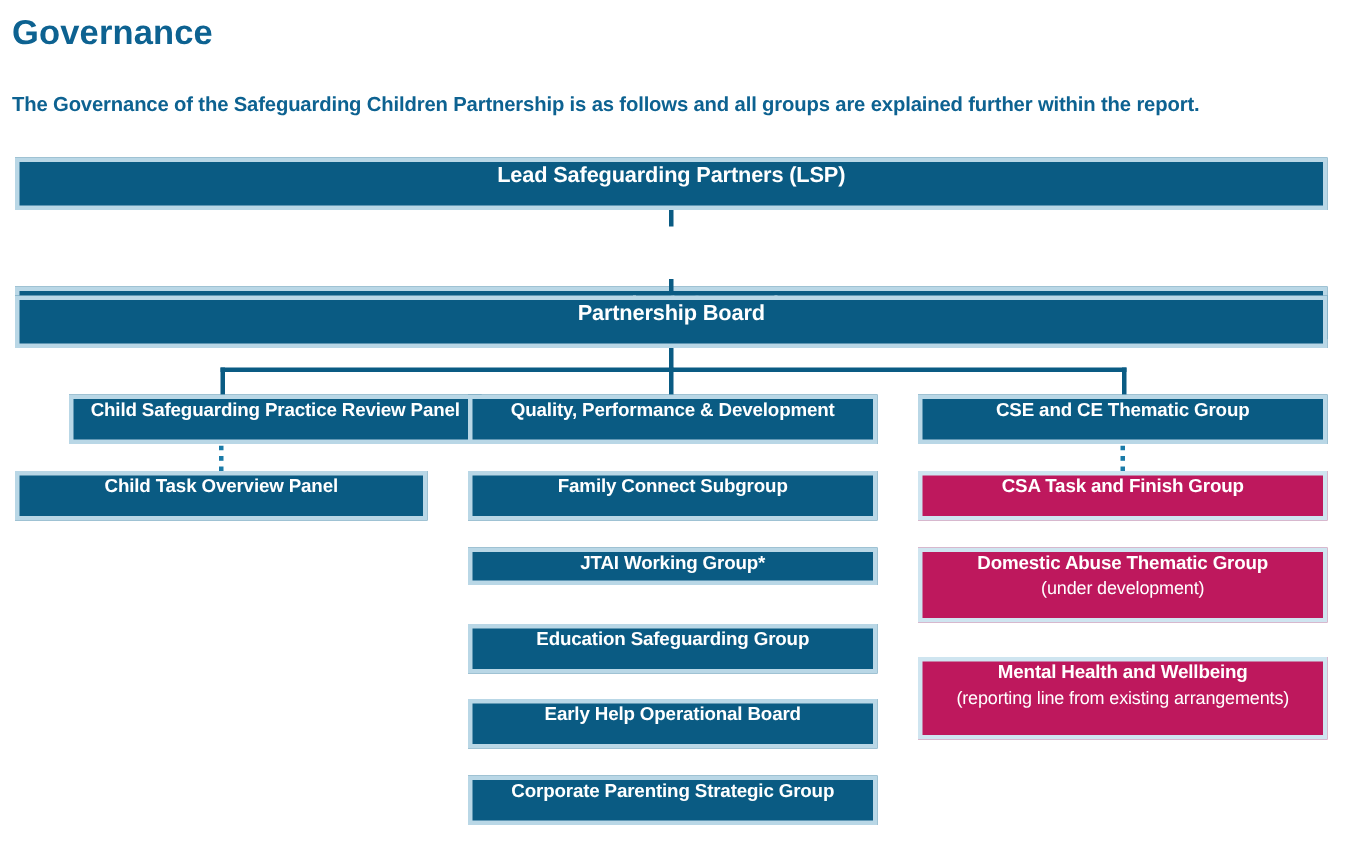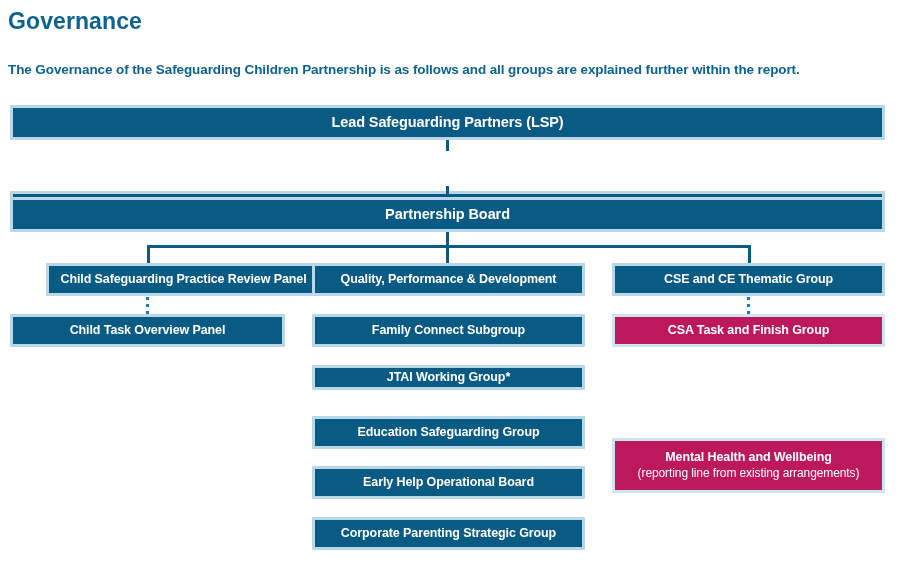--- a/index.html
+++ b/index.html
@@ -48,21 +48,20 @@
   
   .node {
     position: absolute;
     box-sizing: border-box;
     border: 3px solid #b9d7e6;
     background: #0a5b83;
     color: #ffffff;
     display: flex;
     flex-direction: column;
     align-items: center;
-    justify-content: center;
     text-align: center;
     font-size: 12.5px;
     font-weight: bold;
     line-height: 1.25;
     letter-spacing: -0.1px;
   }
   .node.light {
     background: #be185d;
     border-color: #cfe5f0;
   }
@@ -164,19 +163,23 @@
   <div class="node" style="left:612px; top:263px; width:273px; height:33px;">
     <span>CSE and CE Thematic Group</span>
   </div>
 
   <div class="conn-dotted" style="left:747px; top:297px; height:17px;"></div>
 
   <div class="node light" style="left:612px; top:314px; width:273px; height:33px;">
     <span>CSA Task and Finish Group</span>
   </div>
 
+  <div class="node light" style="left:612px; top:365px; width:273px; height:50px;">
+    <span>Domestic Abuse Thematic Group</span>
+    <span class="sub">(under development)</span>
+  </div>
 
   <div class="node light" style="left:612px; top:438px; width:273px; height:55px;">
     <span>Mental Health and Wellbeing</span>
     <span class="sub">(reporting line from existing arrangements)</span>
   </div>
 
 </div>
 
 </body></html>

